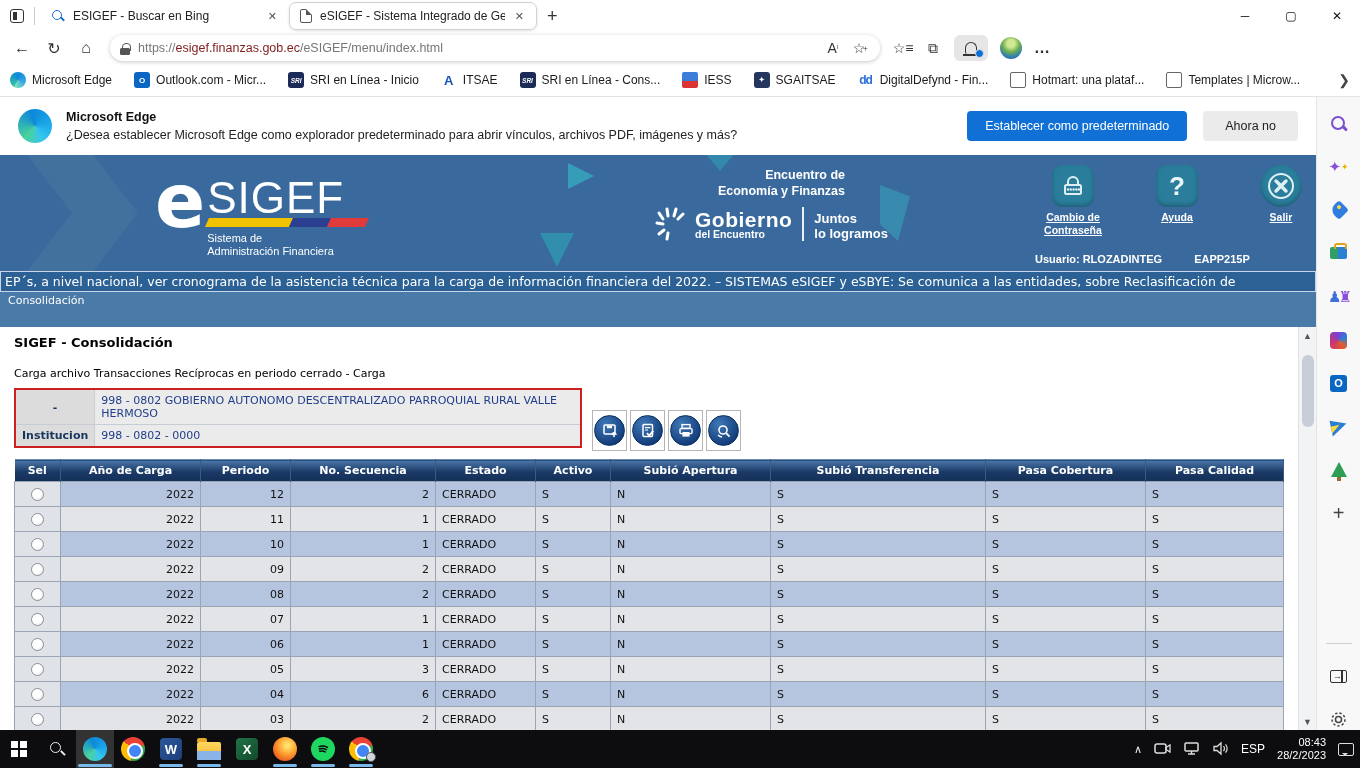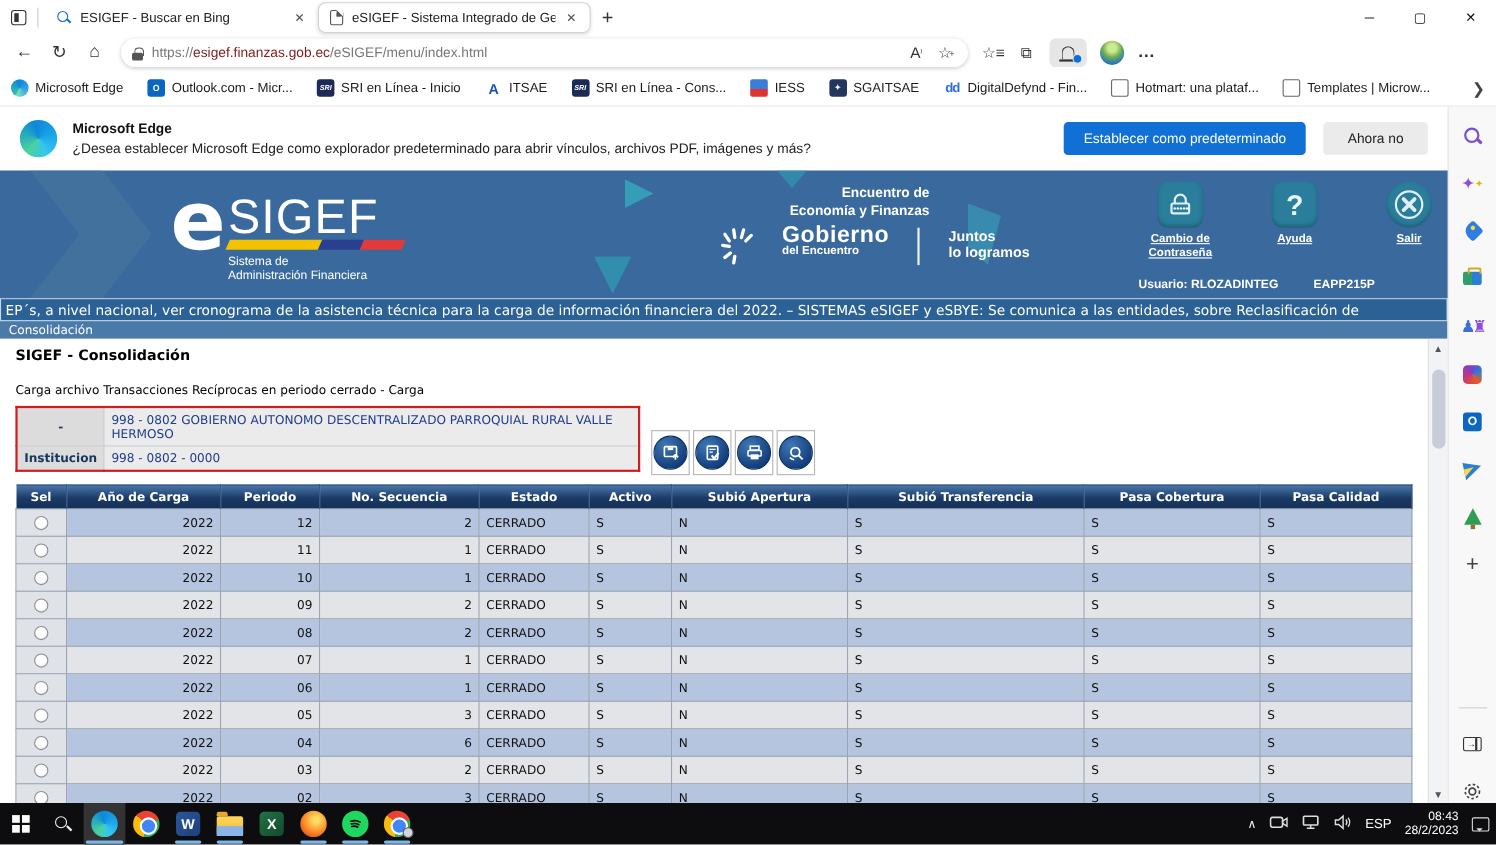--- a/index.html
+++ b/index.html
@@ -103,37 +103,37 @@
   .teal3{position:absolute;left:880px;top:30px;width:30px;height:56px;background:#35aabf;clip-path:polygon(0 0,100% 20%,60% 100%,0 70%);opacity:.5}
   .teal4{position:absolute;left:700px;top:-8px;width:40px;height:24px;background:#2f9eb4;clip-path:polygon(0 0,100% 0,50% 100%);opacity:.6}
   .logo-wrap{position:absolute;left:155px;top:16px;display:flex;align-items:flex-start}
   .logo-e{font-size:74px;font-weight:bold;line-height:60px;color:#fff;font-family:"DejaVu Sans",sans-serif;letter-spacing:-4px}
   .logo-right{margin-left:6px;margin-top:10px}
   .logo-sigef{font-size:44px;font-weight:normal;letter-spacing:1px;line-height:34px}
   .flagbar{display:flex;height:9px;width:160px;margin-top:3px;transform:skewX(-24deg)}
   .flagbar .fy{width:84px;background:#f2c200}.flagbar .fb{width:38px;background:#2a3f8f}.flagbar .fr{width:38px;background:#e03a3a}
   .logo-tag{font-size:11px;margin-top:5px;line-height:13px}
   .ministry{position:absolute;left:645px;top:12px;width:200px;text-align:right;font-size:12.5px;font-weight:bold;line-height:16px}
-  .gob{position:absolute;left:655px;top:52px;display:flex;align-items:flex-start;gap:26px}
+  .gob{position:absolute;left:655px;top:52px;display:flex;align-items:flex-end;gap:10px}
   .gob-rays{width:30px;height:34px}
   .gob-name{font-weight:bold;line-height:14px}
   .gob-name .g1{font-size:21px;letter-spacing:.5px}
   .gob-name .g2{font-size:10.5px}
   .gob-sep{width:2px;height:34px;background:#fff;opacity:.9}
   .gob-slogan{font-size:13px;font-weight:bold;line-height:15px}
   .hdr-actions{position:absolute;left:1035px;top:10px;display:flex;gap:28px}
   .hact{display:flex;flex-direction:column;align-items:center;width:76px}
   .hact-ico{width:42px;height:42px;border-radius:10px;background:#2a7d9b;display:flex;align-items:center;justify-content:center;box-shadow:inset 0 -2px 4px rgba(0,0,0,.25)}
   .hact-ico.round{border-radius:50%}
   .hact-label{margin-top:4px;font-size:10.5px;font-weight:bold;text-decoration:underline;text-align:center;line-height:13px}
   .userline{position:absolute;left:1035px;top:98px;font-size:11px;font-weight:bold;display:flex;gap:32px;white-space:nowrap}
 
   
   .marquee{height:21px;background:#2b6195;border:1px solid #c7d7e8;color:#fff;font-size:12.5px;line-height:19px;padding:0 4px;white-space:nowrap;overflow:hidden;font-family:"DejaVu Sans",sans-serif}
-  .breadcrumb{height:16px;background:#4a7aa8;color:#fff;font-size:11px;line-height:18px;padding:0 8px;font-family:"DejaVu Sans",sans-serif}
+  .breadcrumb{height:35px;background:#4a7aa8;color:#fff;font-size:11px;line-height:18px;padding:0 8px;font-family:"DejaVu Sans",sans-serif}
 
   
   .content{flex:1;display:flex;background:#fff;overflow:hidden}
   .page{flex:1;padding:8px 0 0 14px;font-family:"DejaVu Sans",sans-serif;overflow:hidden}
   .pg-title{font-size:13px;font-weight:bold;color:#000}
   .pg-sub{font-size:11px;color:#000;margin-top:17px}
   .form-zone{display:flex;align-items:flex-start;margin-top:8px;gap:10px}
   .redform{border:2px solid #cc1f1f;border-collapse:collapse;width:568px}
   .redform td{border:1px solid #c8ccd4;font-size:11px;padding:4px 6px}
   .redform .lbl{width:76px;background:#dcdcdc;color:#17365d;font-weight:bold;text-align:center}

